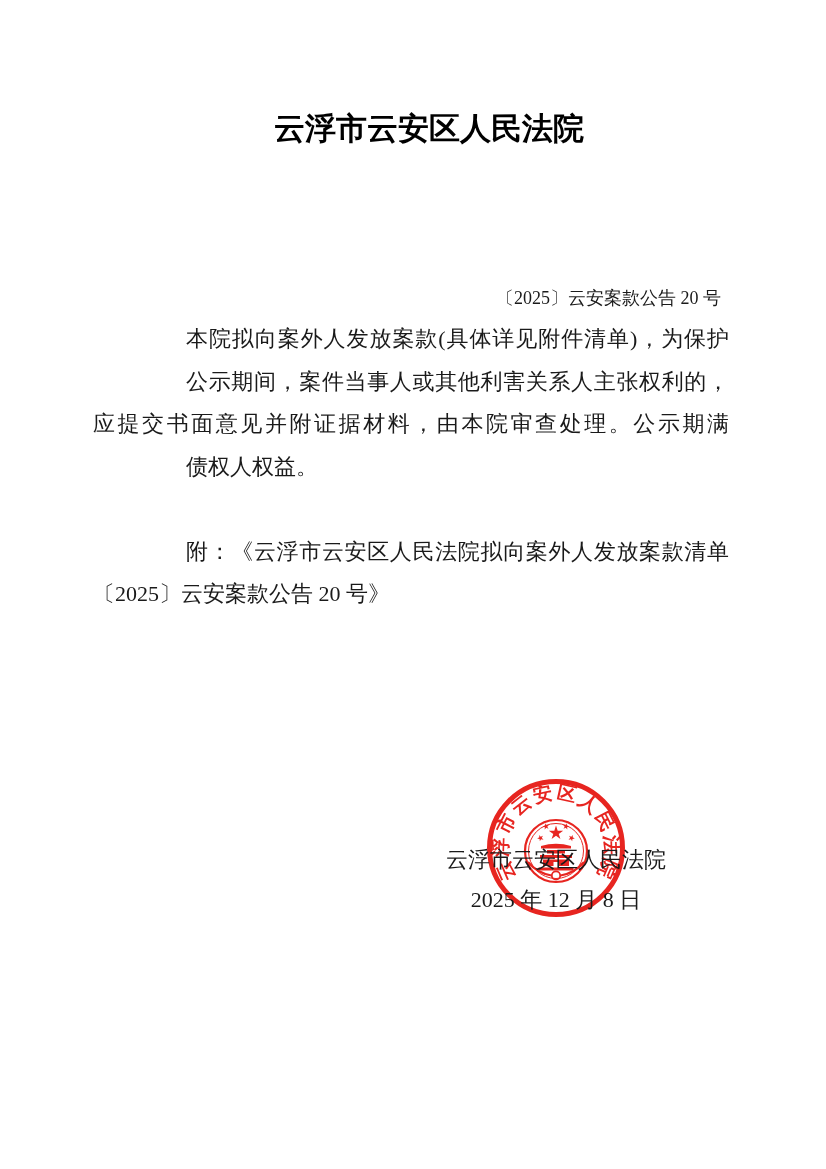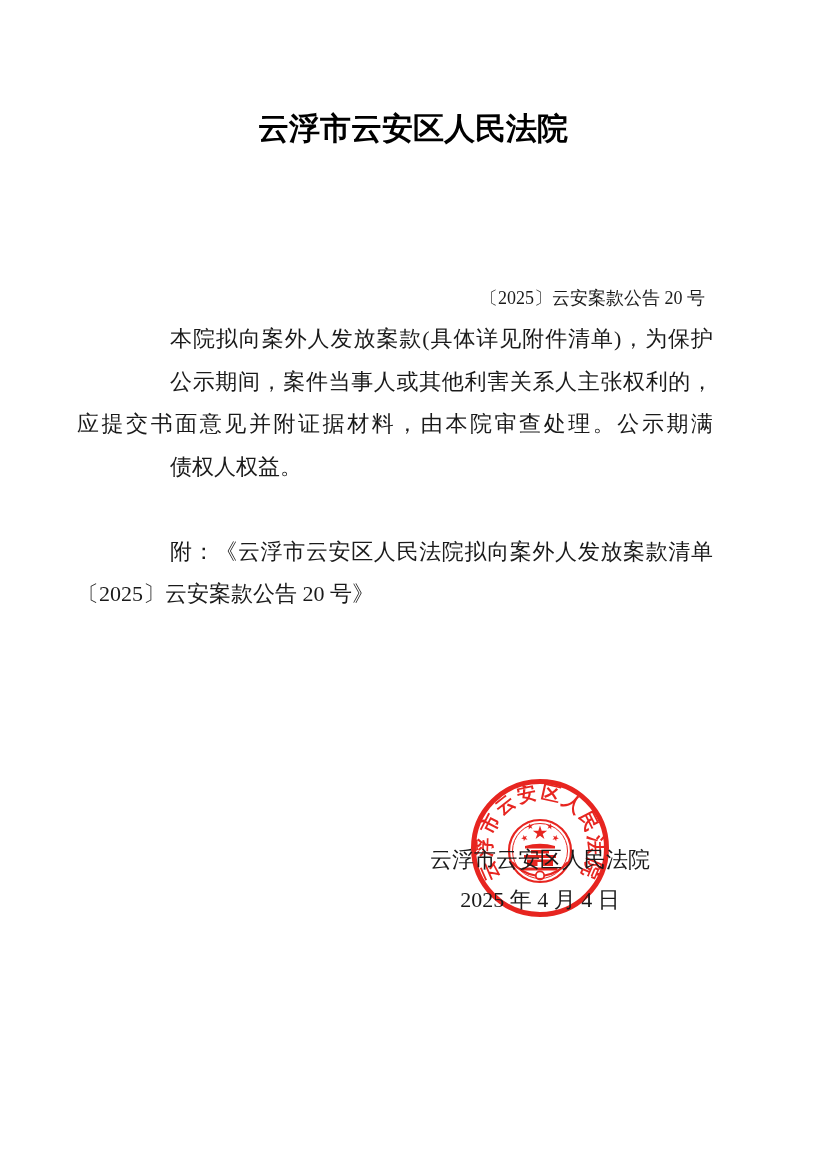--- a/index.html
+++ b/index.html
@@ -3,21 +3,21 @@
 <meta charset="utf-8">
 <style>
   html,body{margin:0;padding:0;}
   body{
     width:826px;height:1169px;
     background:#ffffff;
     font-family:"Liberation Serif","DejaVu Serif",serif;
     position:relative;
     color:#1a1a1a;
   }
-  .page{position:absolute;inset:0;background:#ffffff;overflow:hidden;}
+  .page{position:absolute;inset:0;background:#ffffff;overflow:hidden;margin-left:16px;}
 
   .title{
     position:absolute;left:0;width:826px;
     text-align:center;
     font-weight:bold;color:#000;
     font-size:31px;line-height:38px;
     letter-spacing:0px;
     white-space:nowrap;
   }
   #title1{top:110px;}
@@ -101,15 +101,15 @@
       <rect x="59" y="83.5" width="26" height="6.5"></rect>
       <rect x="69.5" y="86" width="5" height="4" fill="#ffffff"></rect>
       <rect x="54.5" y="91.5" width="35" height="3"></rect>
       <circle cx="72" cy="99.5" r="4.2" fill="none" stroke="#e61a15" stroke-width="1.8"></circle>
       <path d="M 44,86 Q 53,97 67.5,99.5" fill="none" stroke="#e61a15" stroke-width="2.2"></path>
       <path d="M 100,86 Q 91,97 76.5,99.5" fill="none" stroke="#e61a15" stroke-width="2.2"></path>
     </g>
   </svg>
 
   <div id="sig-court" class="sig">云浮市云安区人民法院</div>
-  <div id="sig-date" class="sig">2025 年 4 月 4 日</div>
+  <div id="sig-date" class="sig">2025 年 12 月 8 日</div>
 
 </div>
 
 </body></html>

